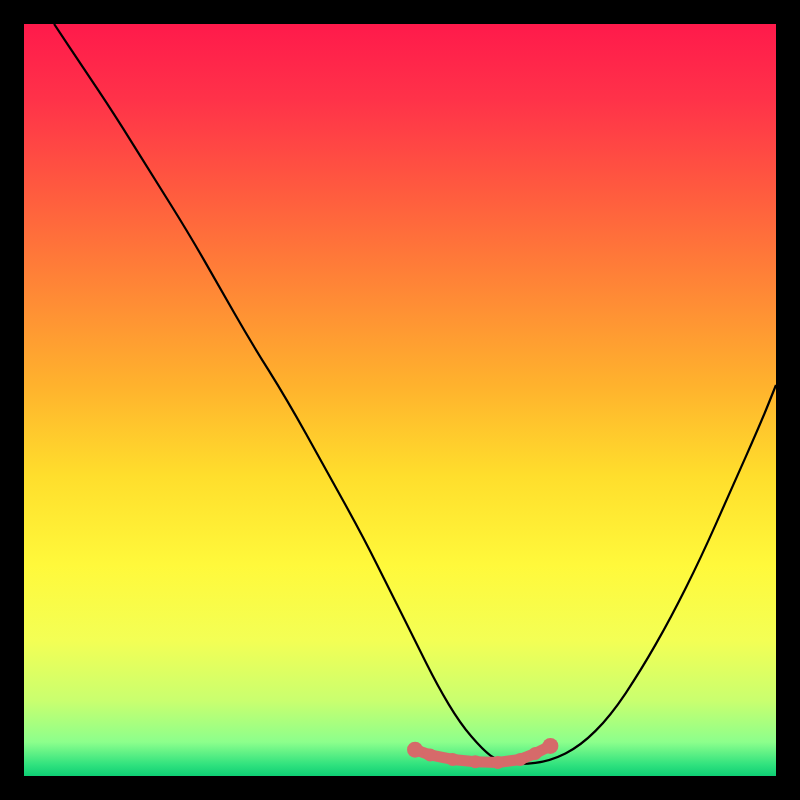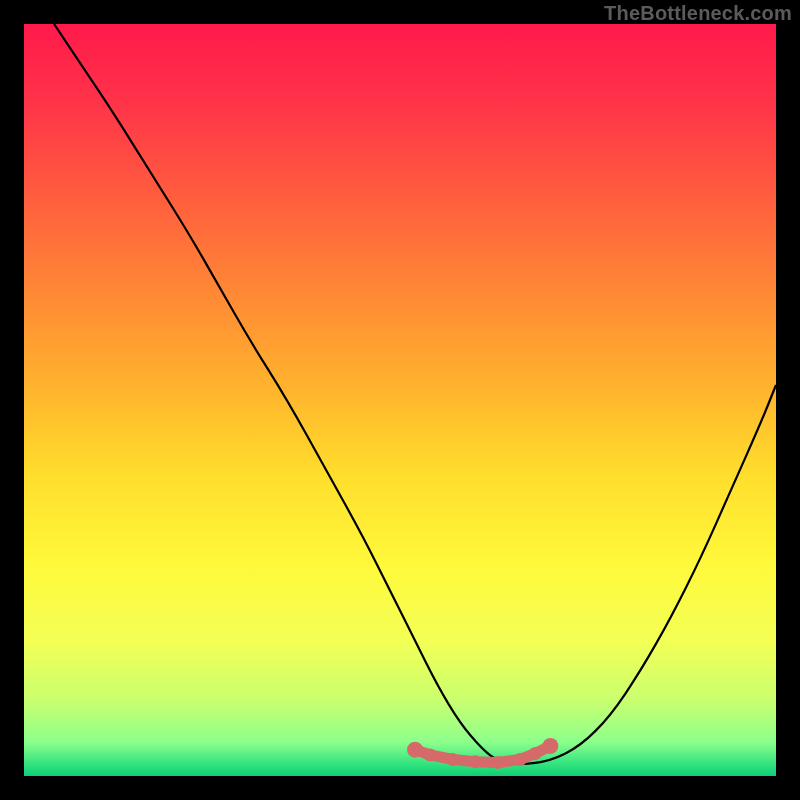--- a/index.html
+++ b/index.html
@@ -39,21 +39,20 @@
     position: relative;
     width: 100%;
     height: 100%;
   }
   svg { display: block; }
 </style>
 </head>
 <body>
 
 <div class="frame">
-  <div class="watermark">TheBottleneck.com</div>
 
   <div class="plot-outer">
     <div class="plot-inner">
       <svg id="chart-svg" viewBox="0 0 752 752" width="752" height="752" preserveAspectRatio="none">
         <defs>
           <linearGradient id="bg-grad" x1="0" y1="0" x2="0" y2="1">
               <stop offset="0%" stop-color="#ff1a4b"></stop>
               <stop offset="10%" stop-color="#ff3249"></stop>
               <stop offset="22%" stop-color="#ff5a3f"></stop>
               <stop offset="35%" stop-color="#ff8636"></stop>

